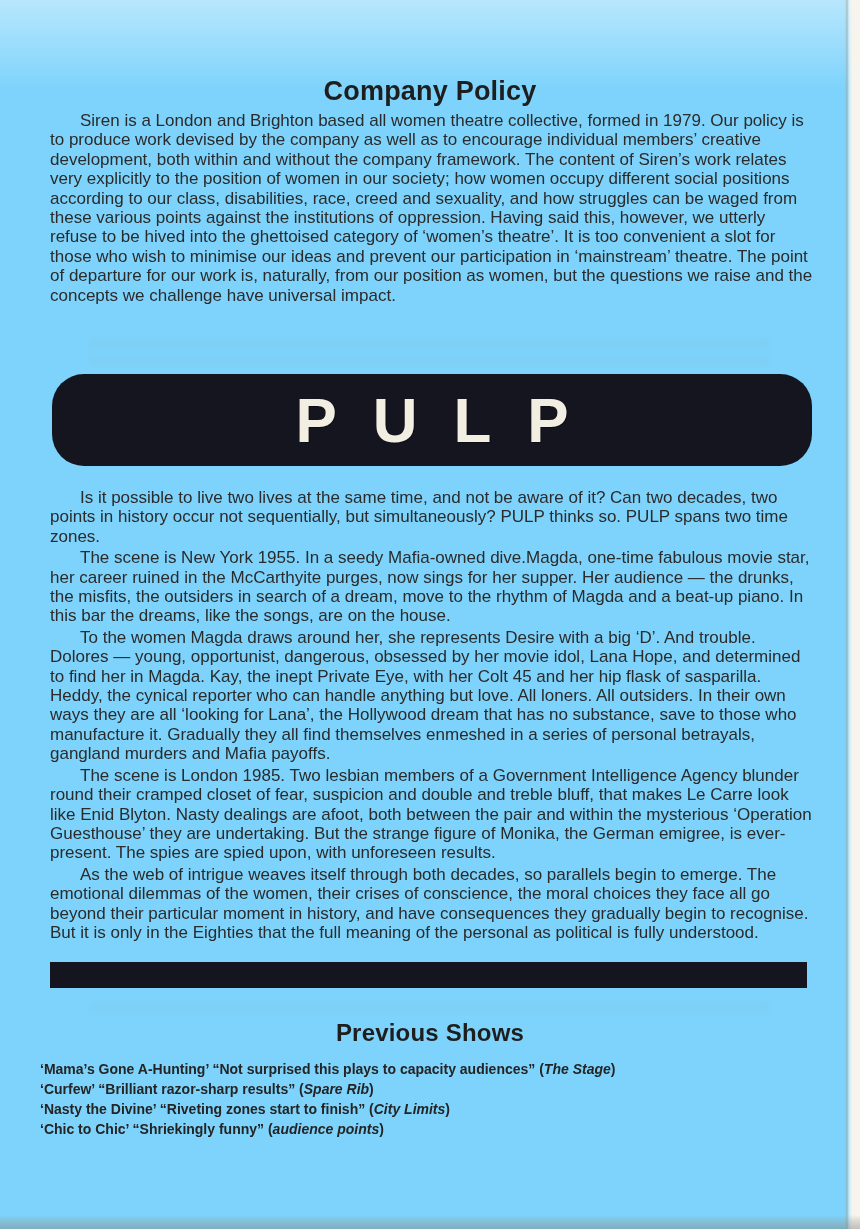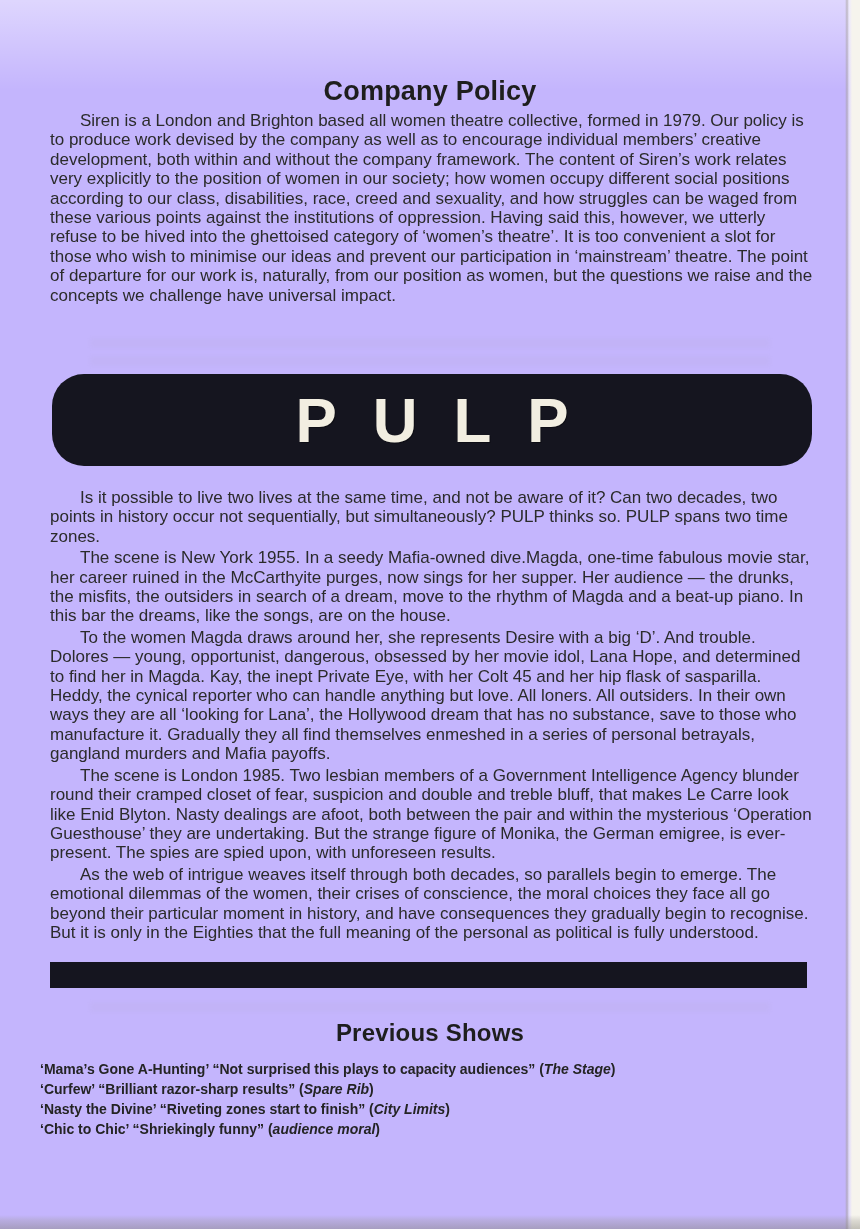--- a/index.html
+++ b/index.html
@@ -5,21 +5,21 @@
   html, body {
     margin: 0;
     padding: 0;
     background: #e9e7de;
     font-family: "Liberation Sans", "DejaVu Sans", sans-serif;
   }
   .page {
     position: relative;
     width: 860px;
     height: 1229px;
-    background: #c4b5fd;
+    background: #7dd3fc;
     overflow: hidden;
     color: #2b2b2b;
   }
   
   .scan-top-light {
     position: absolute; left: 0; top: 0; right: 0; height: 90px;
     background: linear-gradient(180deg, rgba(255,255,255,0.45), rgba(255,255,255,0));
     pointer-events: none;
   }
   .scan-right-edge {
@@ -139,19 +139,19 @@
       <span><span>(</span><span class="show-source">Spare Rib</span><span>)</span></span>
     </div>
     <div class="show-line">
       <span>‘Nasty the Divine’</span>
       <span>“Riveting zones start to finish”</span>
       <span><span>(</span><span class="show-source">City Limits</span><span>)</span></span>
     </div>
     <div class="show-line">
       <span>‘Chic to Chic’</span>
       <span>“Shriekingly funny”</span>
-      <span><span>(</span><span class="show-source">audience moral</span><span>)</span></span>
+      <span><span>(</span><span class="show-source">audience points</span><span>)</span></span>
     </div>
   </div>
 
   <div class="scan-right-edge"></div>
   <div class="scan-bottom-edge"></div>
 </div>
 
 </body></html>

